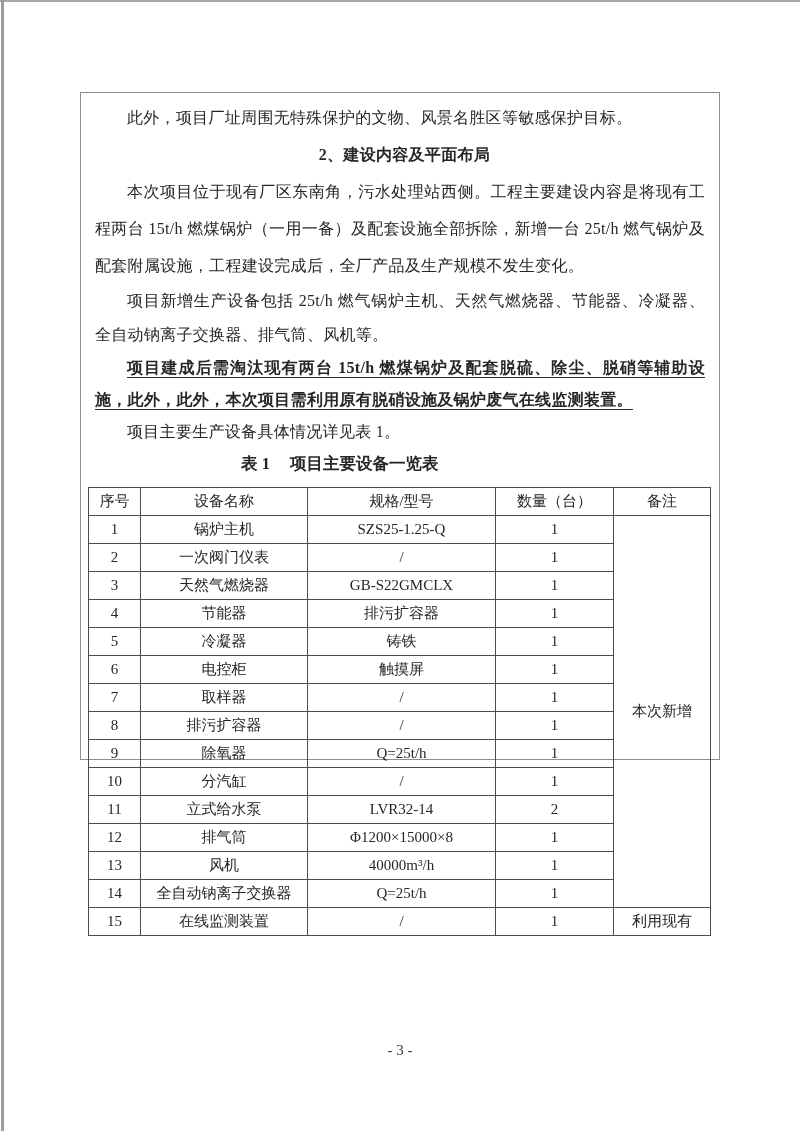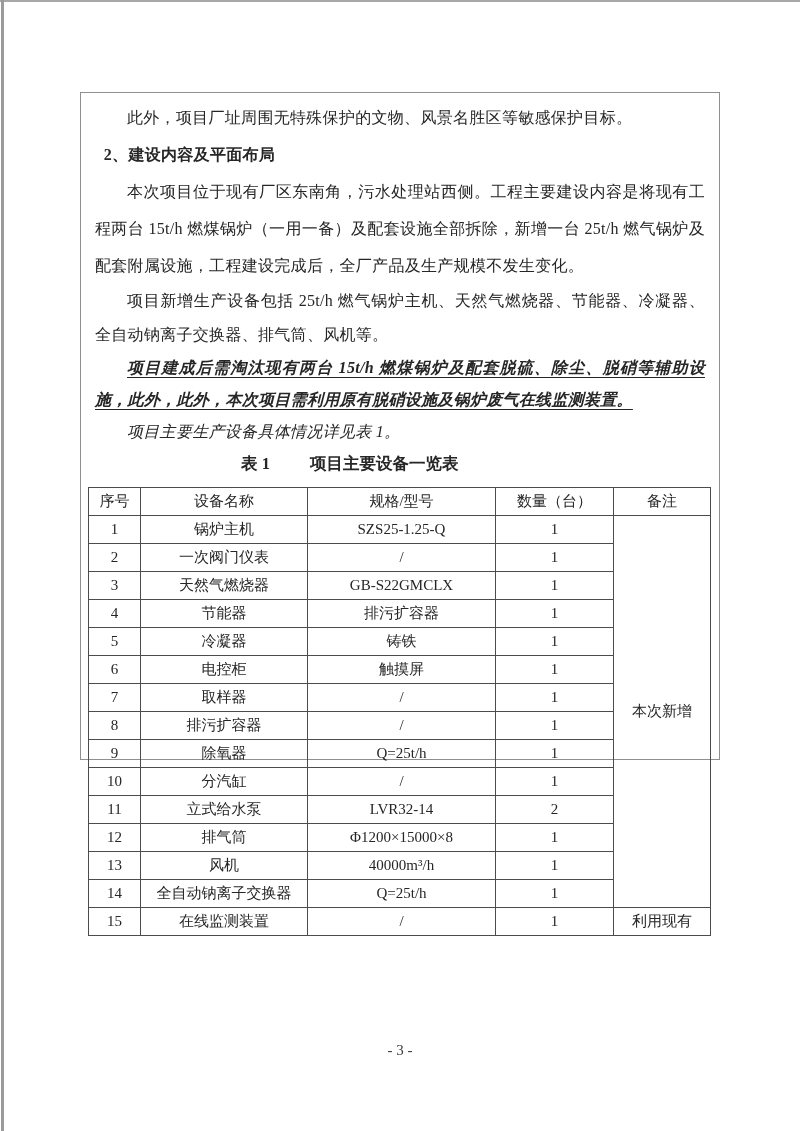--- a/index.html
+++ b/index.html
@@ -19,26 +19,26 @@
     width:640px; height:668px;
     border:1px solid #8f8f8f;
     box-sizing:border-box;
     padding-top:6px;
     background:#ffffff;
   }
   .para { margin:0 14px; font-size:16px; text-align:justify; letter-spacing:0.3px; }
   .indent { text-indent:2em; }
   .lh37 { line-height:37px; }
   .lh34 { line-height:34px; }
-  .lh32 { line-height:32px;font-style:italic; }
-  .heading { font-weight:bold; text-indent:0.55em; text-align:left; }
+  .lh32 { line-height:32px; }
+  .heading { font-weight:bold; text-indent:0.55em; text-align:center; }
   .u-bold { font-weight:bold; text-decoration:underline; text-underline-offset:4px; }
 
   .table-caption {
-    display:flex; gap:40px;
+    display:flex; gap:20px;
     padding-left:160px;
     font-weight:bold; font-size:16.5px; line-height:32px;
   }
 
   table.equip {
     border-collapse:collapse;
     table-layout:fixed;
     width:622px;
     margin:7px 0 4px 7px;
     font-size:15px;

